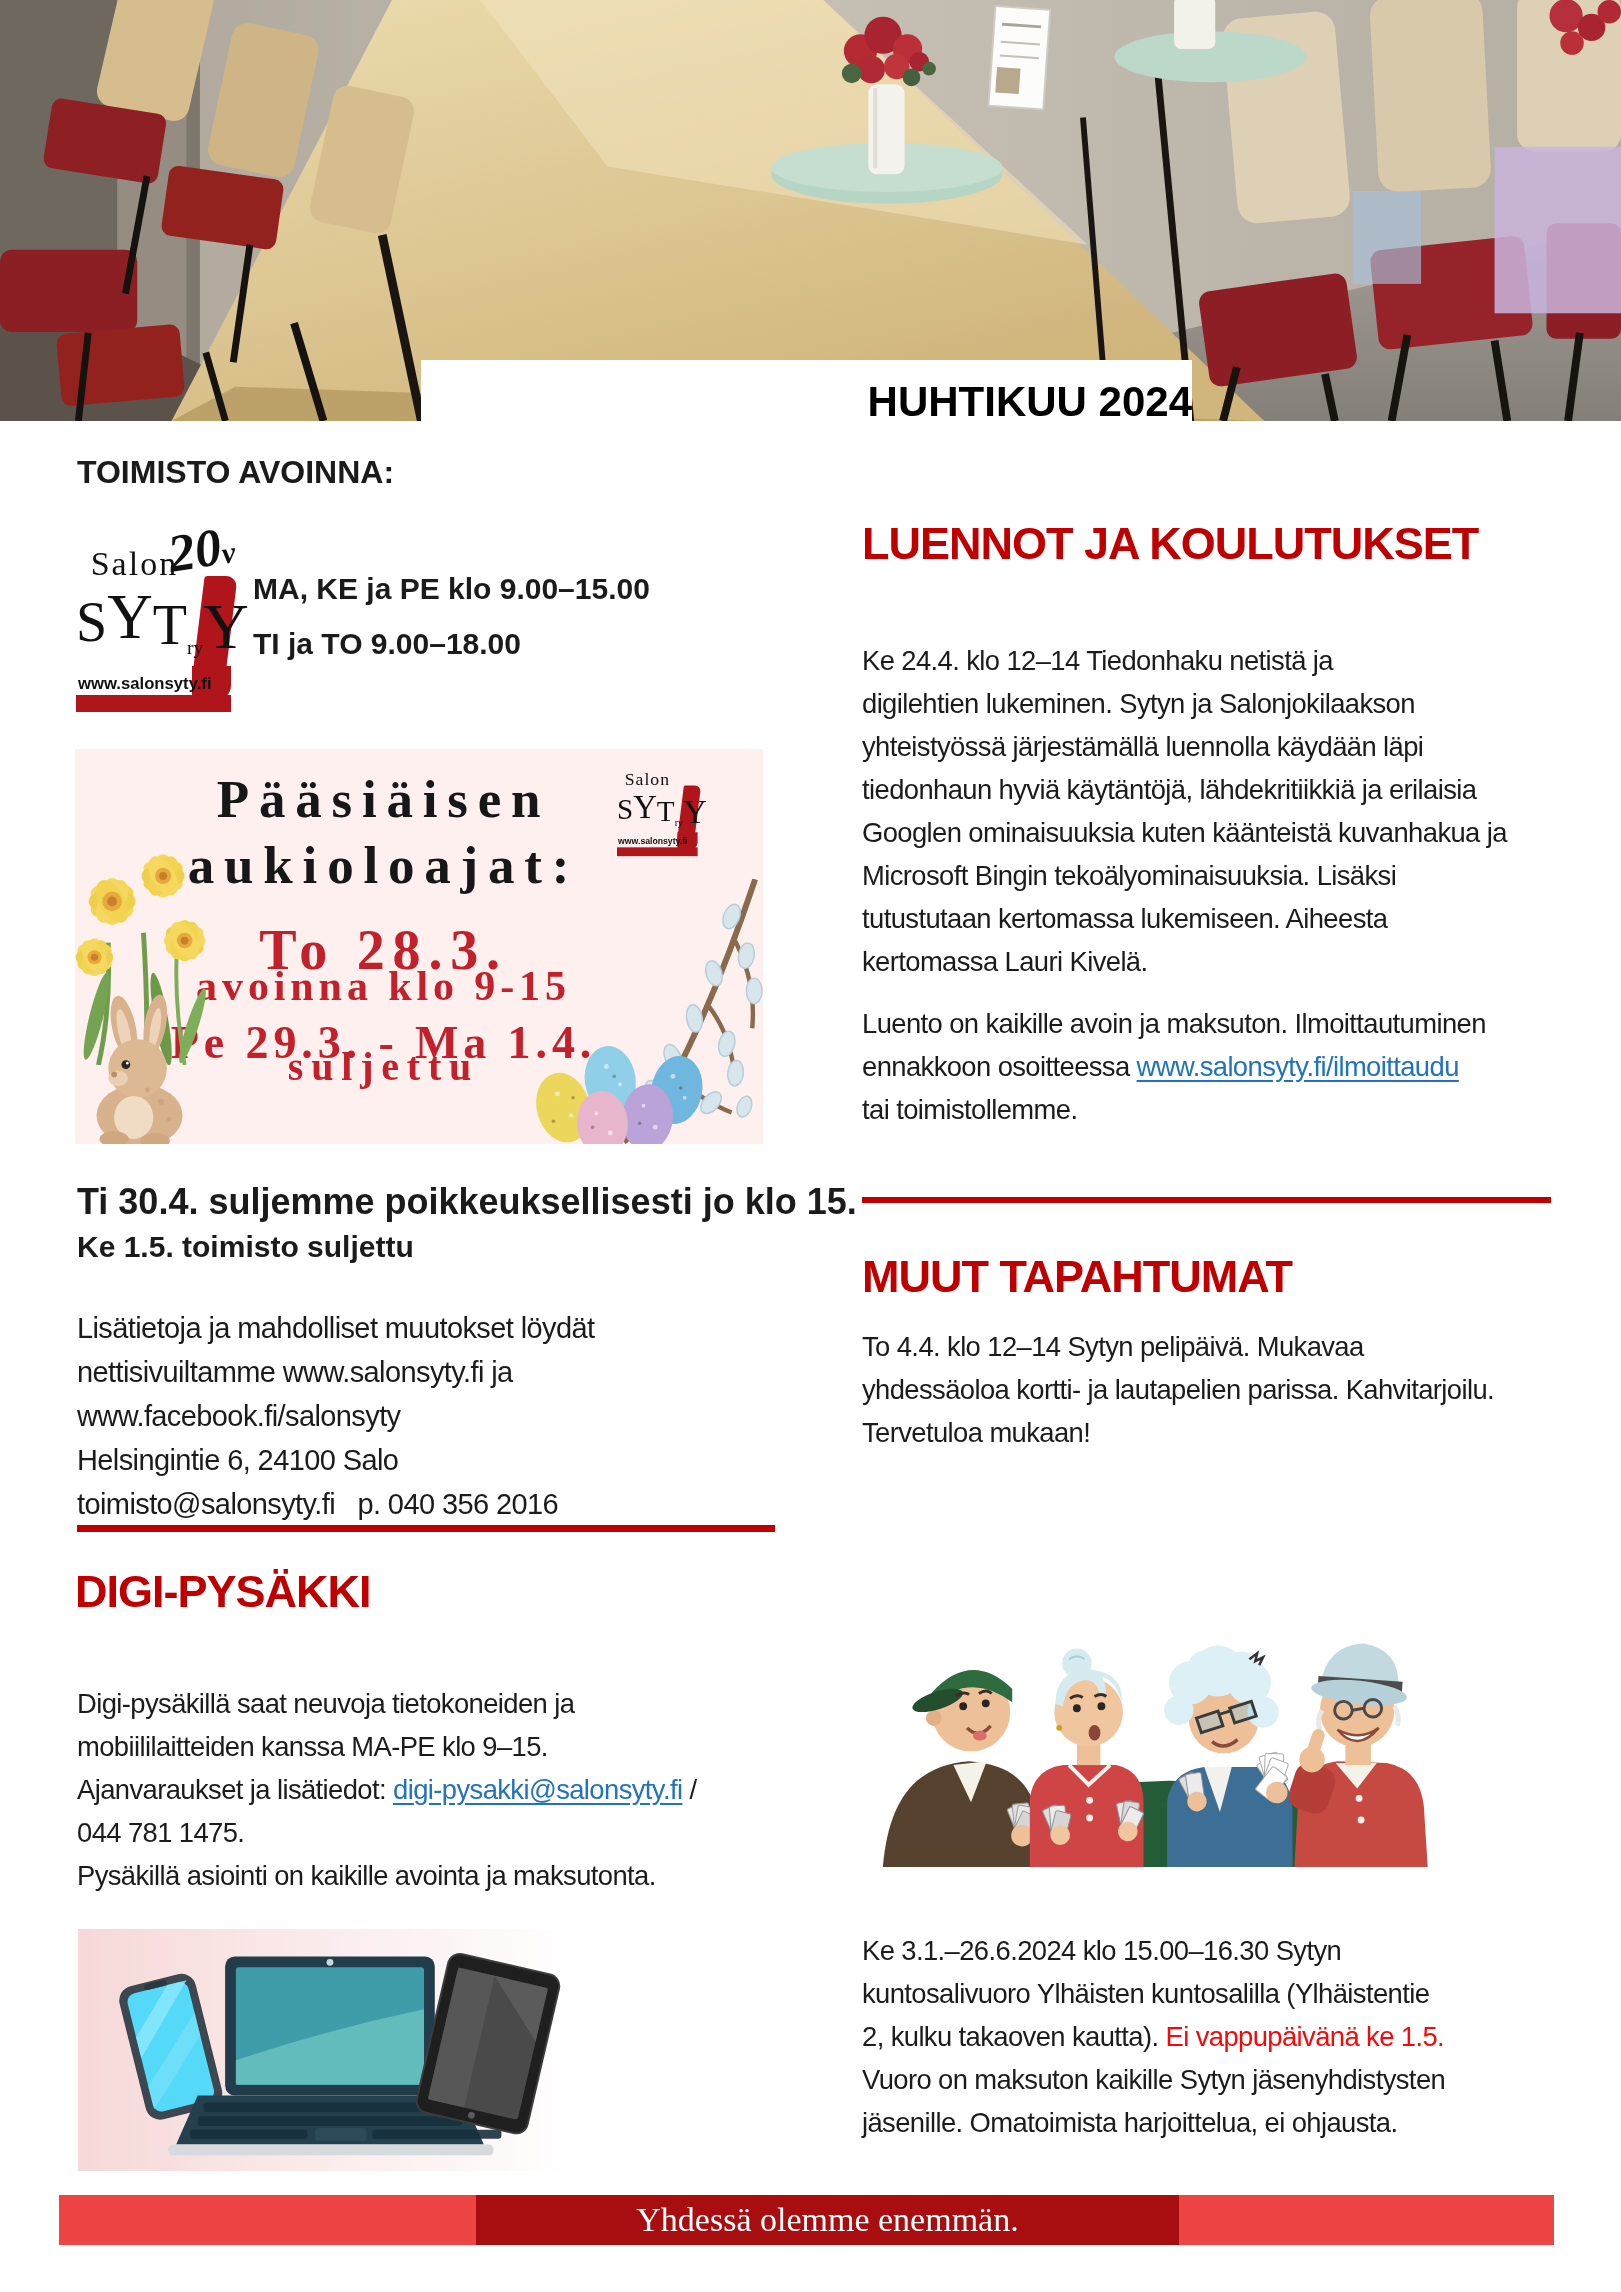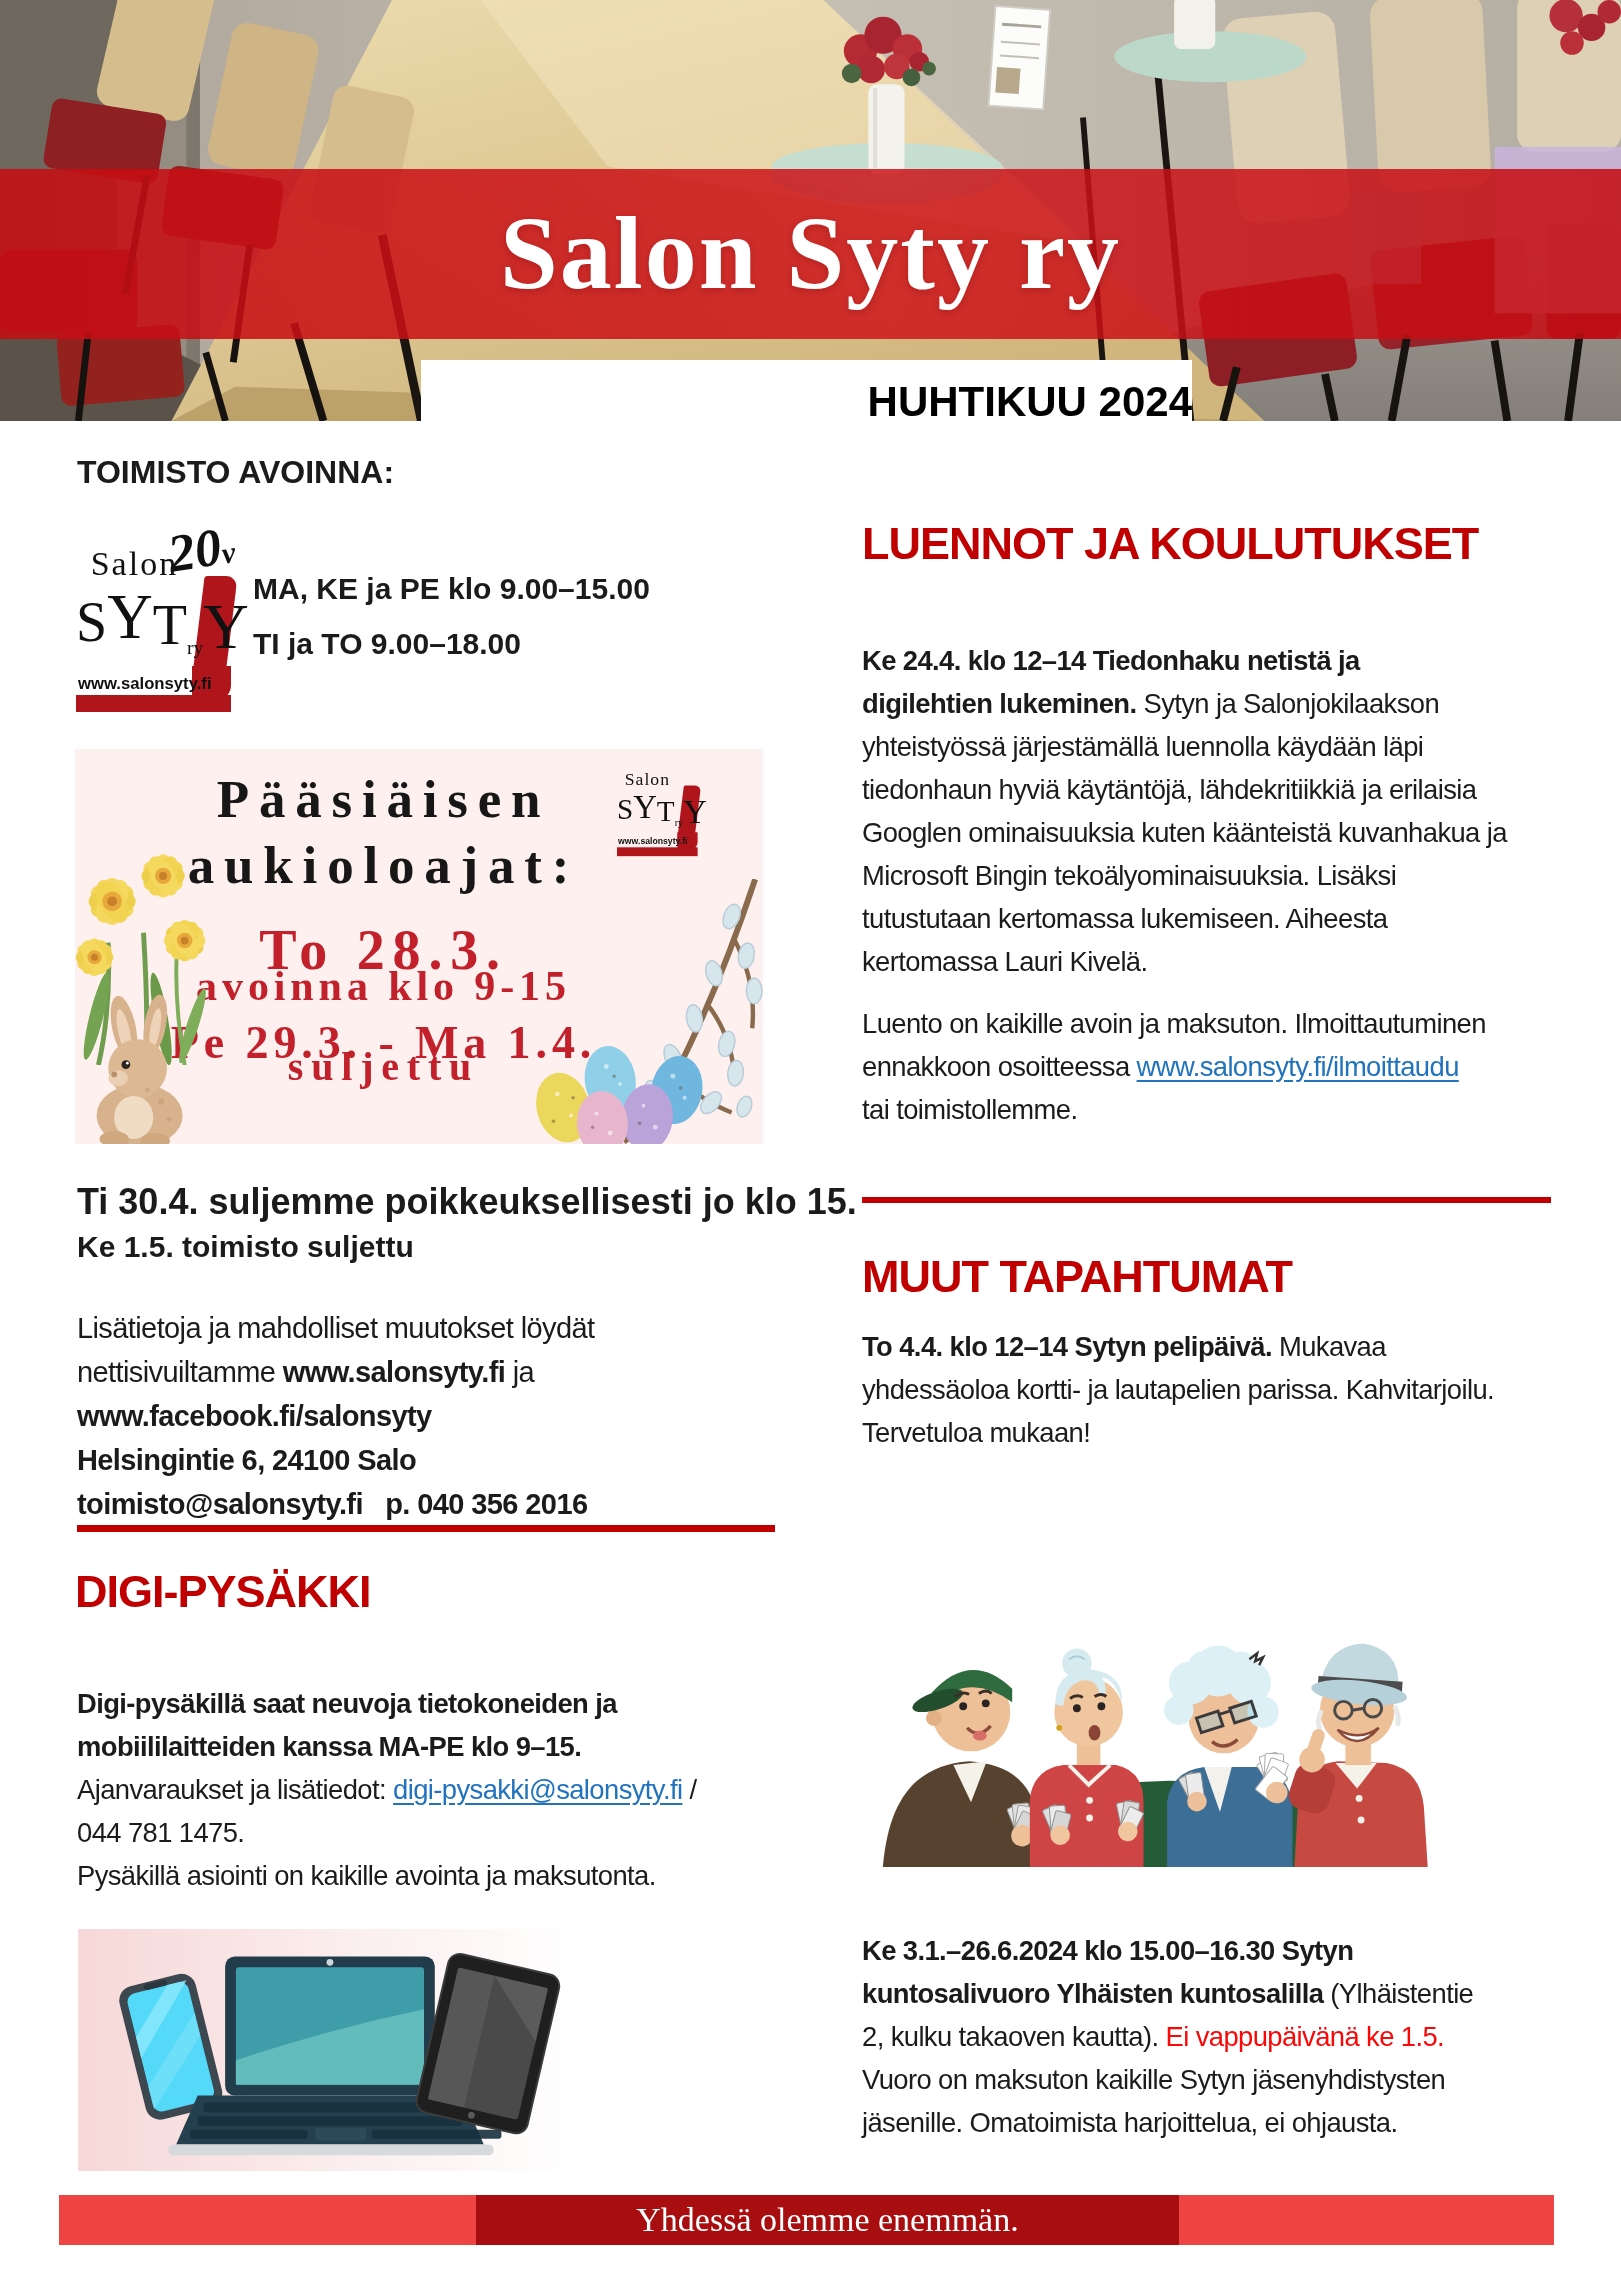--- a/index.html
+++ b/index.html
@@ -20,21 +20,21 @@
   .banner-title {
     font-family:"Liberation Serif", serif; font-weight:bold; color:#ffffff;
     font-size:104px; letter-spacing:2px; line-height:1; white-space:pre;
     text-shadow:0 2px 5.9px rgba(90,0,0,.25); margin-top:-2px;
   }
   .issue-box { left:421px; top:360px; width:771px; height:78px; background:#ffffff; text-align:right; }
   .issue-label { font-weight:bold; font-size:42px; letter-spacing:0px; padding-top:17.6px; display:block; color:#000; }
 
   
   .tl { white-space:pre; }
-  .b  { font-weight:bold; }
+  .b  { font-weight:normal; }
   .red-heading { color:#c00000; font-weight:bold; font-size:45px; letter-spacing:-1px; white-space:pre; }
   .body-block .tl { font-size:27.4px; line-height:43px; letter-spacing:-0.6px; color:#1b1b1b; }
   .divider { height:6.9px; background:#c00000; }
   .link { color:#2173bd; text-decoration:underline; text-underline-offset:3.9px; cursor:pointer; }
   .alert { color:#fb0707; }
 
   .office-heading { left:77px; top:454px; font-size:32px; font-weight:bold; white-space:pre; }
   .hours1 { left:253px; top:572px; font-size:30px; font-weight:bold; white-space:pre; }
   .hours2 { left:253px; top:627px; font-size:30px; font-weight:bold; white-space:pre; }
 
@@ -190,23 +190,20 @@
       </g>
       <g>
         <circle cx="1598" cy="16" r="17" fill="#b5303a"></circle>
           <circle cx="1624" cy="28" r="14" fill="#a82430"></circle>
         <circle cx="1604" cy="44" r="12" fill="#bb3038"></circle>
           <circle cx="1642" cy="12" r="12" fill="#b02934"></circle>
       </g>
     </svg>
   </div>
 
-  <div class="abs banner">
-    <div class="banner-title">Salon Syty ry</div>
-  </div>
 
   <div class="abs issue-box">
     <span class="issue-label">HUHTIKUU 2024</span>
   </div>
 
   <div class="abs office-heading">TOIMISTO AVOINNA:</div>
 
   <div class="abs syty-logo logo-main">
     <span class="l-salon">Salon</span>
     <span class="l-20"><span>20</span><span class="l-v">v</span></span>

